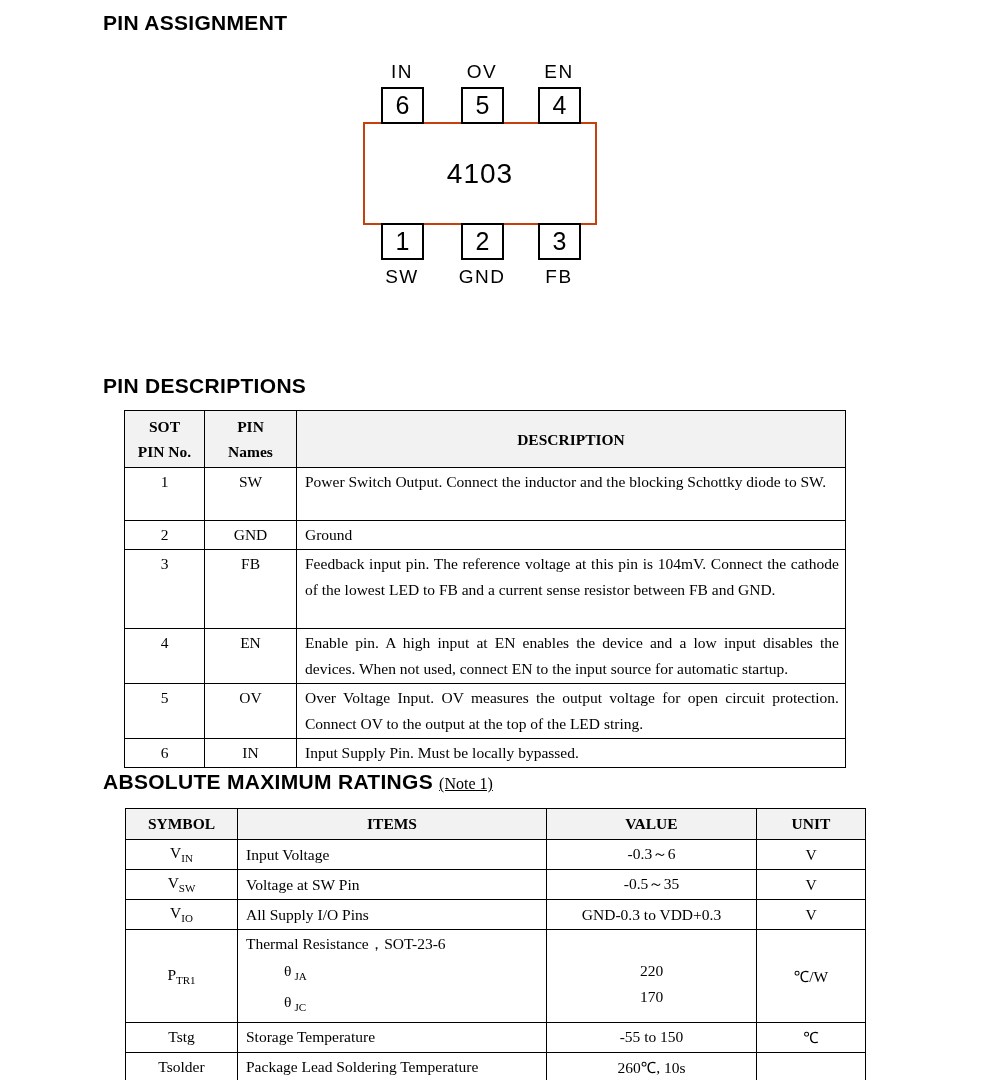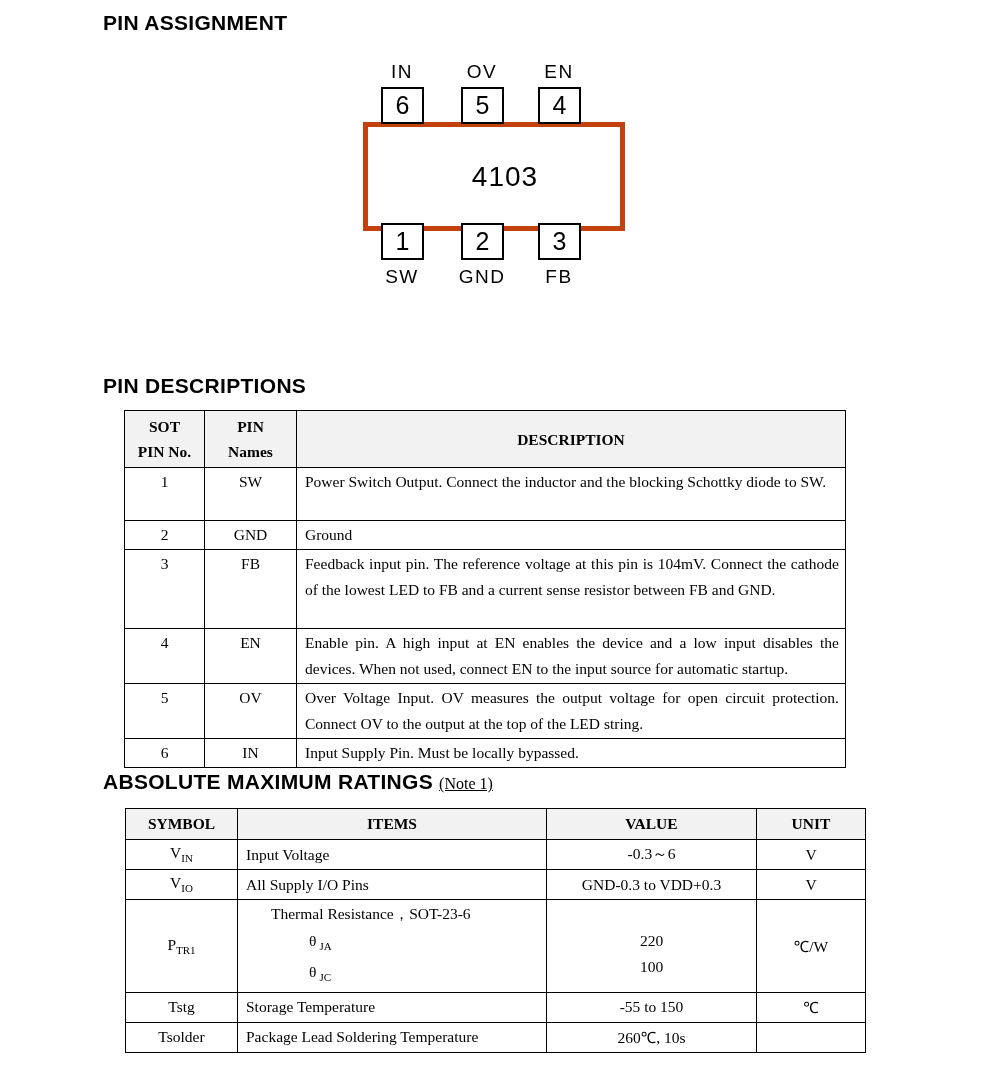--- a/index.html
+++ b/index.html
@@ -19,23 +19,23 @@
   .pin-label{
     position:absolute;width:80px;text-align:center;
     font-family:"Liberation Sans", sans-serif;font-size:19px;letter-spacing:1.5px;
   }
   .pin-box{
     position:absolute;width:39px;height:33px;border:2px solid #000;background:#fff;z-index:2;
     display:flex;align-items:center;justify-content:center;
     font-family:"Liberation Sans", sans-serif;font-size:25px;
   }
   .chip-body{
-    position:absolute;left:363px;top:122px;width:230px;height:99px;border:5px solid #c2410c;
+    position:absolute;left:363px;top:122px;width:230px;height:99px;border:2px solid #c2410c;
     background:#fff;z-index:1;display:flex;align-items:center;justify-content:center;
-    font-family:"Liberation Sans", sans-serif;font-size:28px;letter-spacing:1px;padding-left:22px;
+    font-family:"Liberation Sans", sans-serif;font-size:28px;letter-spacing:1px;
   }
   .package-label{
     position:absolute;left:363px;top:291px;width:234px;text-align:center;
     font-family:"Liberation Sans", sans-serif;font-size:23px;letter-spacing:0.5px;
   }
 
   
   table{border-collapse:collapse;table-layout:fixed;font-size:15.5px;color:#000;}
   td,th{border:1px solid #000;overflow:hidden;}
 
@@ -45,21 +45,21 @@
   .pdt td.c{text-align:center;line-height:26px;padding-top:1px;}
   .pdt td.desc{text-align:justify;line-height:26.4px;padding:1px 6px 0 8px;}
 
   .amr{position:absolute;left:125px;top:808px;width:740px;}
   .amr th{background:#f2f2f2;font-weight:bold;text-align:center;vertical-align:middle;height:28px;}
   .amr td{text-align:center;vertical-align:middle;height:27px;}
   .amr td.items{text-align:left;padding-left:8px;}
   .amr tr.ptr td{height:80px;}
   .amr tr.ptr td.items{vertical-align:top;}
   .amr tr.ptr td.val{vertical-align:top;}
-  .iline{line-height:26.5px;margin-left:25px;}
+  .iline{line-height:26.5px;}
   .iline.theta{padding-left:38px;}
   .vline{line-height:26.5px;}
   sub{font-size:11px;}
   sub.sp{margin-left:3px;}
 </style>
 </head>
 <body>
 
 <div class="section-title" style="top:11px;">PIN ASSIGNMENT</div>
 
@@ -171,36 +171,42 @@
     <th>VALUE</th>
     <th>UNIT</th>
   </tr>
   <tr>
     <td><span>V</span><sub>IN</sub></td>
     <td class="items">Input Voltage</td>
     <td>-0.3～6</td>
     <td>V</td>
   </tr>
   <tr>
+    <td><span>V</span><sub>SW</sub></td>
+    <td class="items">Voltage at SW Pin</td>
+    <td>-0.5～35</td>
+    <td>V</td>
+  </tr>
+  <tr>
     <td><span>V</span><sub>IO</sub></td>
     <td class="items">All Supply I/O Pins</td>
     <td>GND-0.3 to VDD+0.3</td>
     <td>V</td>
   </tr>
   <tr class="ptr">
     <td><span>P</span><sub>TR1</sub></td>
     <td class="items">
       <div class="iline">Thermal Resistance，SOT-23-6</div>
       <div class="iline theta"><span>θ</span><sub class="sp">JA</sub></div>
       <div class="iline theta"><span>θ</span><sub class="sp">JC</sub></div>
     </td>
     <td class="val">
       <div class="vline">&nbsp;</div>
       <div class="vline">220</div>
-      <div class="vline">100</div>
+      <div class="vline">170</div>
     </td>
     <td>℃/W</td>
   </tr>
   <tr>
     <td>Tstg</td>
     <td class="items">Storage Temperature</td>
     <td>-55 to 150</td>
     <td>℃</td>
   </tr>
   <tr>

